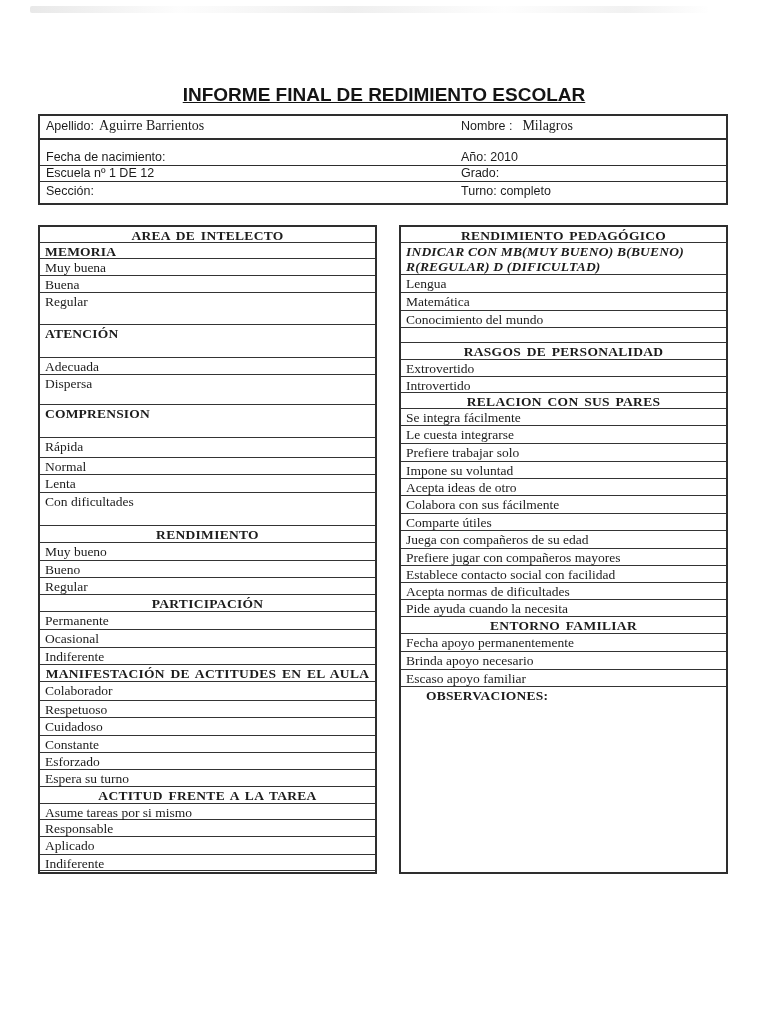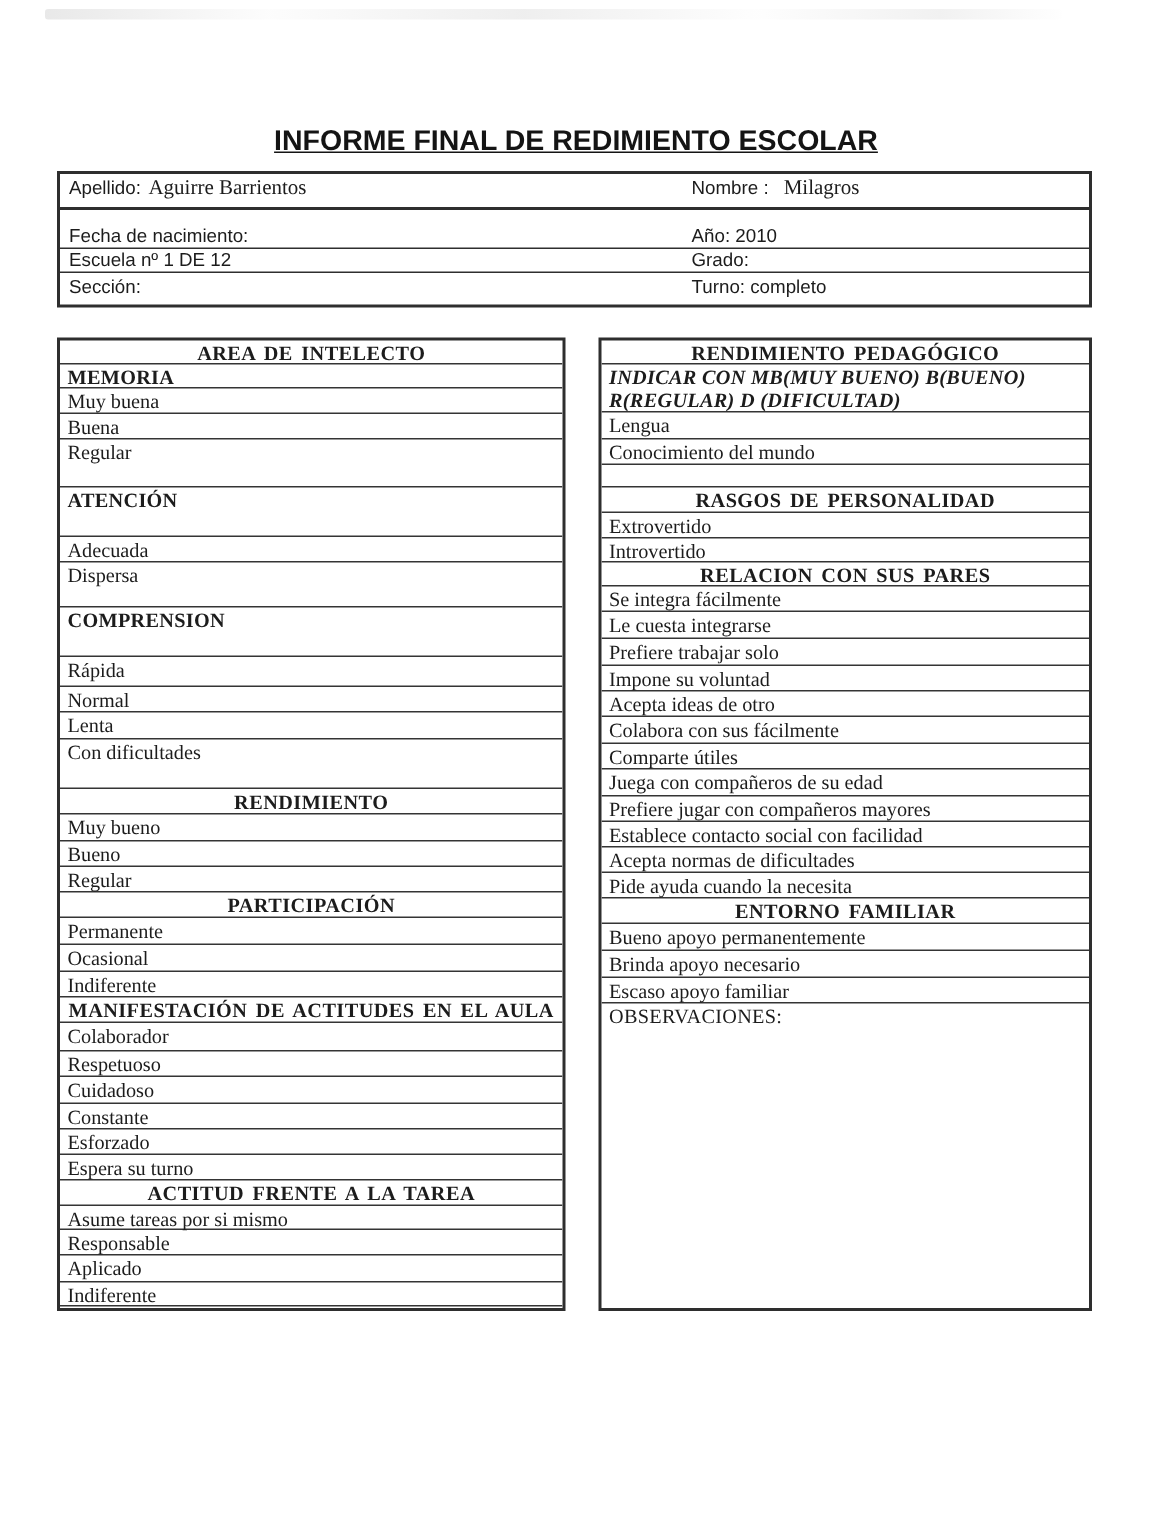--- a/index.html
+++ b/index.html
@@ -75,21 +75,21 @@
     font-size:13.5px;line-height:16px;
     padding:1px 16px 0 5px;
   }
   .trow.title{
     justify-content:center;text-align:center;
     font-weight:bold;letter-spacing:.3px;word-spacing:2px;
     padding-left:2px;padding-right:2px;
   }
   .trow.subhead{font-weight:bold;letter-spacing:.2px;line-height:15px;}
   .trow.empty{}
-  .trow.observations{font-weight:normal;letter-spacing:.2px;flex:1;border-bottom:none;}
+  .trow.observations{font-weight:bold;letter-spacing:.2px;flex:1;border-bottom:none;margin-left:20px;}
   .cell-text{display:inline-block;}
 </style>
 </head>
 <body>
 
 <div class="page">
 
   <div class="scan-artifact"></div>
 
   <div class="doc-subtitle">INFORME FINAL DE REDIMIENTO ESCOLAR</div>
@@ -234,20 +234,23 @@
   <div class="sec-table right">
       <div class="trow title" style="height: 16px;">
         <span class="cell-text">RENDIMIENTO PEDAGÓGICO</span>
       </div>
       <div class="trow subhead" style="height: 32px; font-style: italic;">
         <span class="cell-text">INDICAR CON MB(MUY BUENO) B(BUENO) R(REGULAR) D (DIFICULTAD)</span>
       </div>
       <div class="trow item" style="height: 18px;">
         <span class="cell-text">Lengua</span>
       </div>
+      <div class="trow item" style="height: 18px;">
+        <span class="cell-text">Matemática</span>
+      </div>
       <div class="trow item" style="height: 17px;">
         <span class="cell-text">Conocimiento del mundo</span>
       </div>
       <div class="trow empty" style="height: 15px;"></div>
       <div class="trow title" style="height: 17px;">
         <span class="cell-text">RASGOS DE PERSONALIDAD</span>
       </div>
       <div class="trow item" style="height: 17px;">
         <span class="cell-text">Extrovertido</span>
       </div>
@@ -290,21 +293,21 @@
       <div class="trow item" style="height: 17px;">
         <span class="cell-text">Acepta normas de dificultades</span>
       </div>
       <div class="trow item" style="height: 17px;">
         <span class="cell-text">Pide ayuda cuando la necesita</span>
       </div>
       <div class="trow title" style="height: 17px;">
         <span class="cell-text">ENTORNO FAMILIAR</span>
       </div>
       <div class="trow item" style="height: 18px;">
-        <span class="cell-text">Bueno apoyo permanentemente</span>
+        <span class="cell-text">Fecha apoyo permanentemente</span>
       </div>
       <div class="trow item" style="height: 18px;">
         <span class="cell-text">Brinda apoyo necesario</span>
       </div>
       <div class="trow item" style="height: 17px;">
         <span class="cell-text">Escaso apoyo familiar</span>
       </div>
       <div class="trow observations">
         <span class="cell-text">OBSERVACIONES:</span>
       </div>

